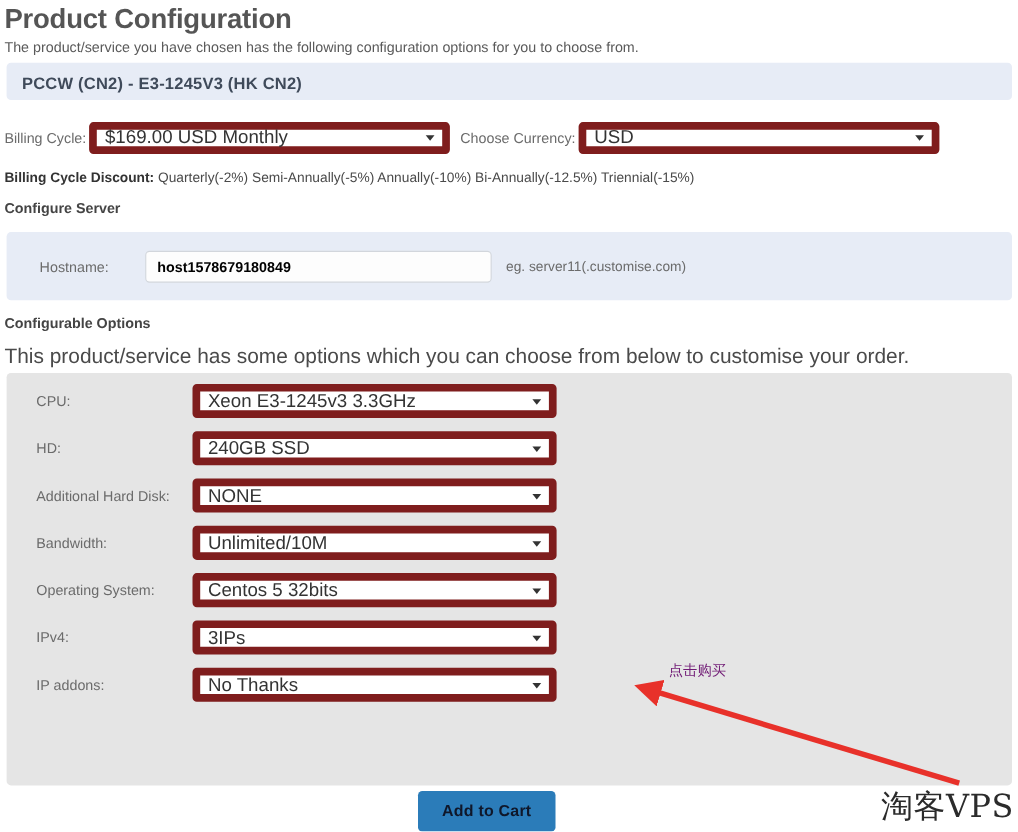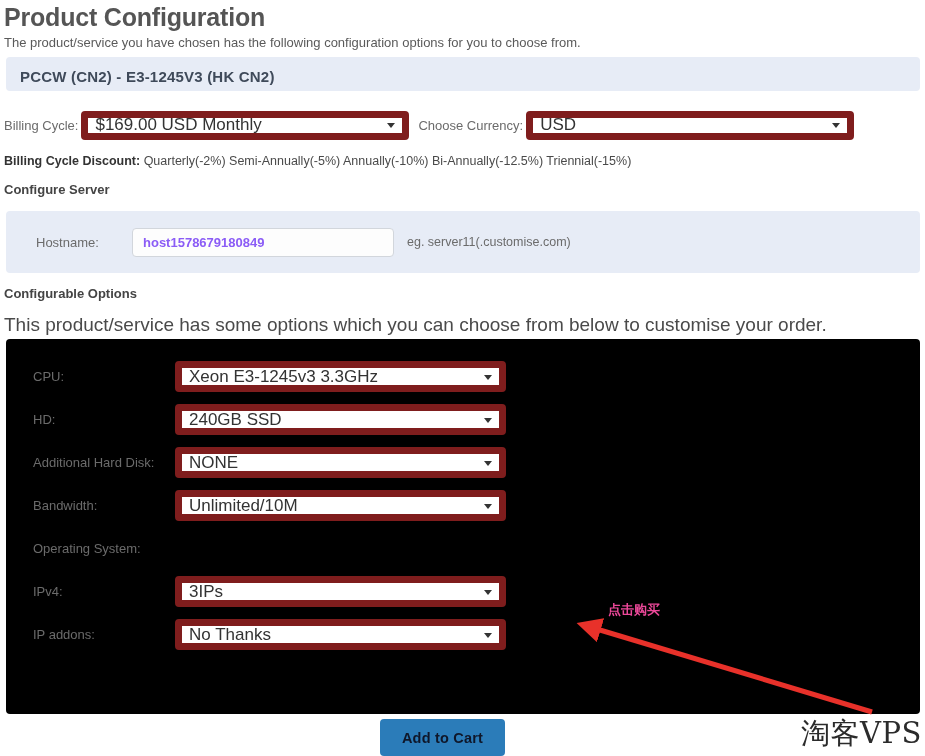--- a/index.html
+++ b/index.html
@@ -156,50 +156,50 @@
     align-items: center;
     height: 100%;
     padding-left: 30px;
   }
   .hostname-label {
     font-size: 13px;
     color: #6b6b6b;
     width: 96px;
   }
   #hostname-input {
-    width: 262px;
+    width: 315px;
     height: 29px;
     border: 1px solid #d2d6dc;
     border-radius: 4px;
     background: #fdfdfd;
     font-family: "Liberation Sans", sans-serif;
     font-size: 13px;
     font-weight: bold;
-    color: #8b5cf6;
+    color: #000000;
     padding: 0 10px;
     box-sizing: border-box;
     outline: none;
   }
   .hostname-hint {
     font-size: 12.5px;
     color: #6b6b6b;
     margin-left: 13px;
   }
 
   
   .options-panel {
     position: absolute;
     left: 6px;
     top: 339px;
     width: 914px;
     height: 375px;
-    background: #000000;
-    border-radius: 4px;
-    box-sizing: border-box;
-    padding-top: 16px;
+    background: #e5e5e5;
+    border-radius: 4px;
+    box-sizing: border-box;
+    padding-top: 4px;
   }
   .option-row {
     display: flex;
     align-items: center;
     height: 43px;
     padding-left: 27px;
   }
   .option-label {
     font-size: 13px;
     color: #6b6b6b;
@@ -237,22 +237,22 @@
     width: 925px;
     height: 756px;
     pointer-events: none;
   }
   #annotation-text {
     position: absolute;
     left: 608px;
     top: 601px;
     font-family: "DejaVu Sans", sans-serif;
     font-size: 13px;
-    font-weight: bold;
-    color: #ec4899;
+    font-weight: normal;
+    color: #701a75;
     white-space: nowrap;
   }
 
   
   #watermark {
     position: absolute;
     left: 801px;
     top: 714px;
     font-family: "DejaVu Serif", serif;
     font-size: 29px;
@@ -334,20 +334,24 @@
   <div class="option-row">
     <span class="option-label">Bandwidth:</span>
     <div class="fake-select option-select">
       <span>Unlimited/10M</span>
       <span class="caret"></span>
     </div>
   </div>
 
   <div class="option-row">
     <span class="option-label">Operating System:</span>
+    <div class="fake-select option-select">
+      <span>Centos 5 32bits</span>
+      <span class="caret"></span>
+    </div>
   </div>
 
   <div class="option-row">
     <span class="option-label">IPv4:</span>
     <div class="fake-select option-select">
       <span>3IPs</span>
       <span class="caret"></span>
     </div>
   </div>
 

